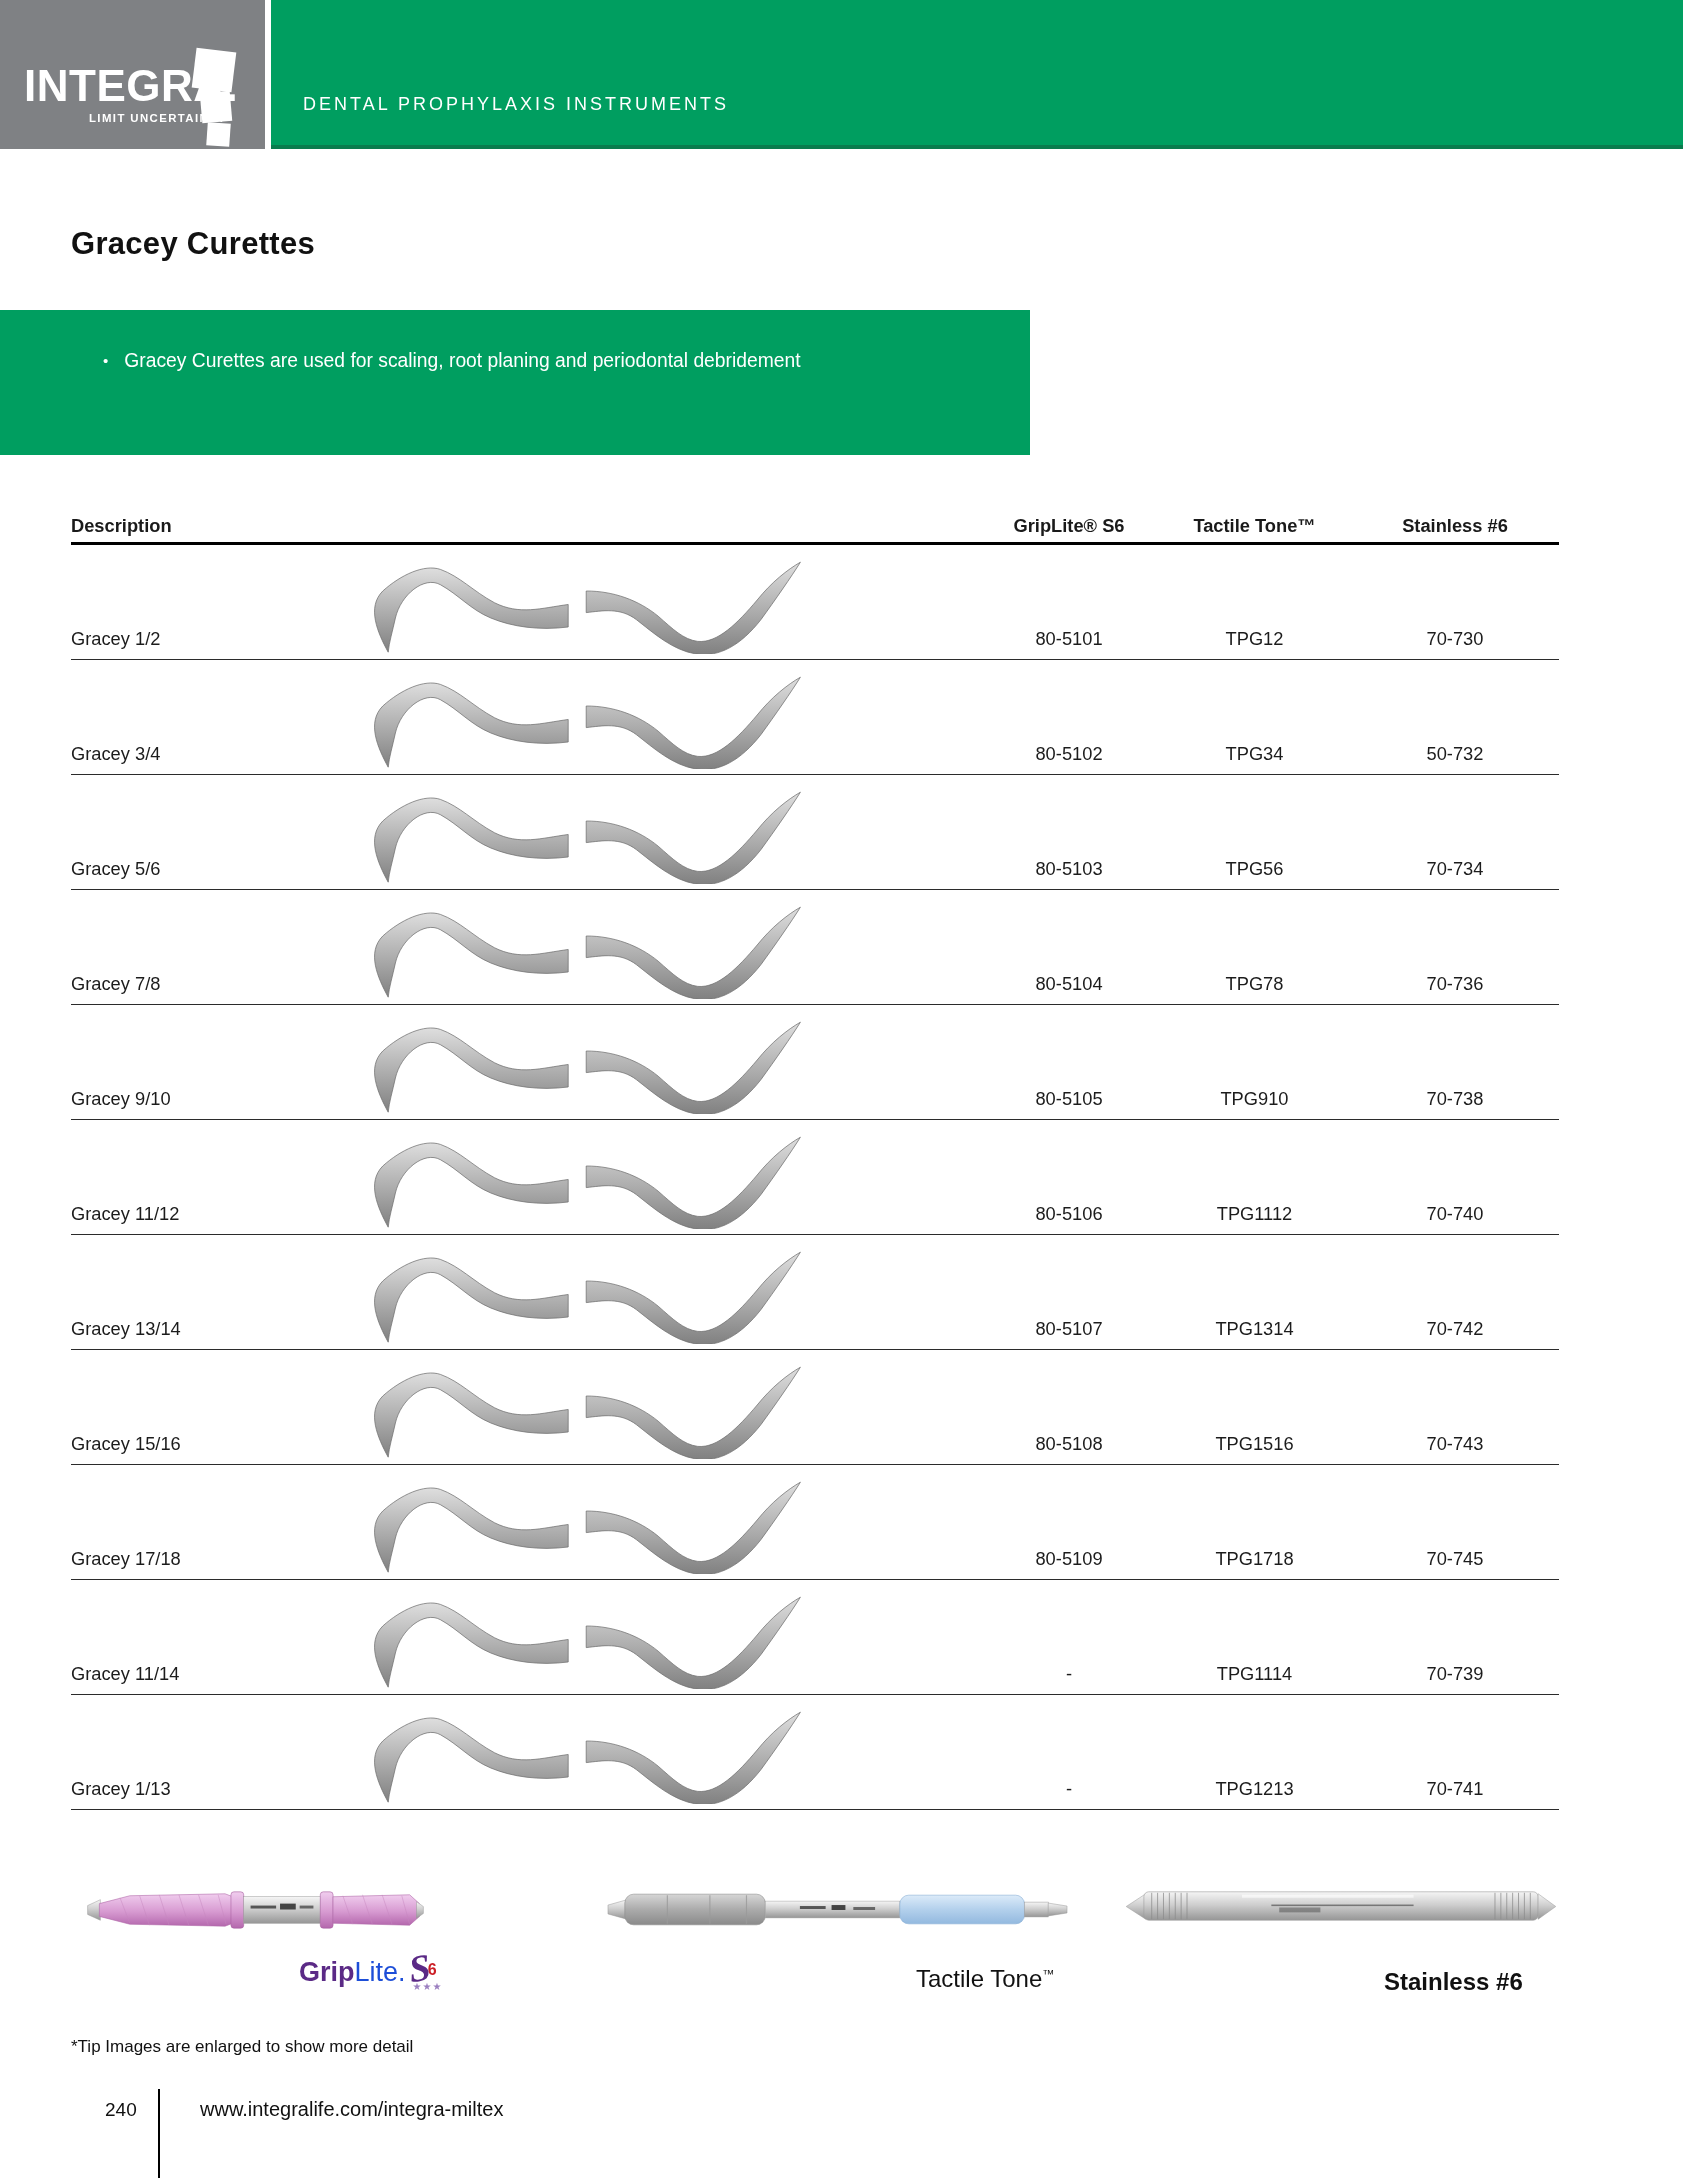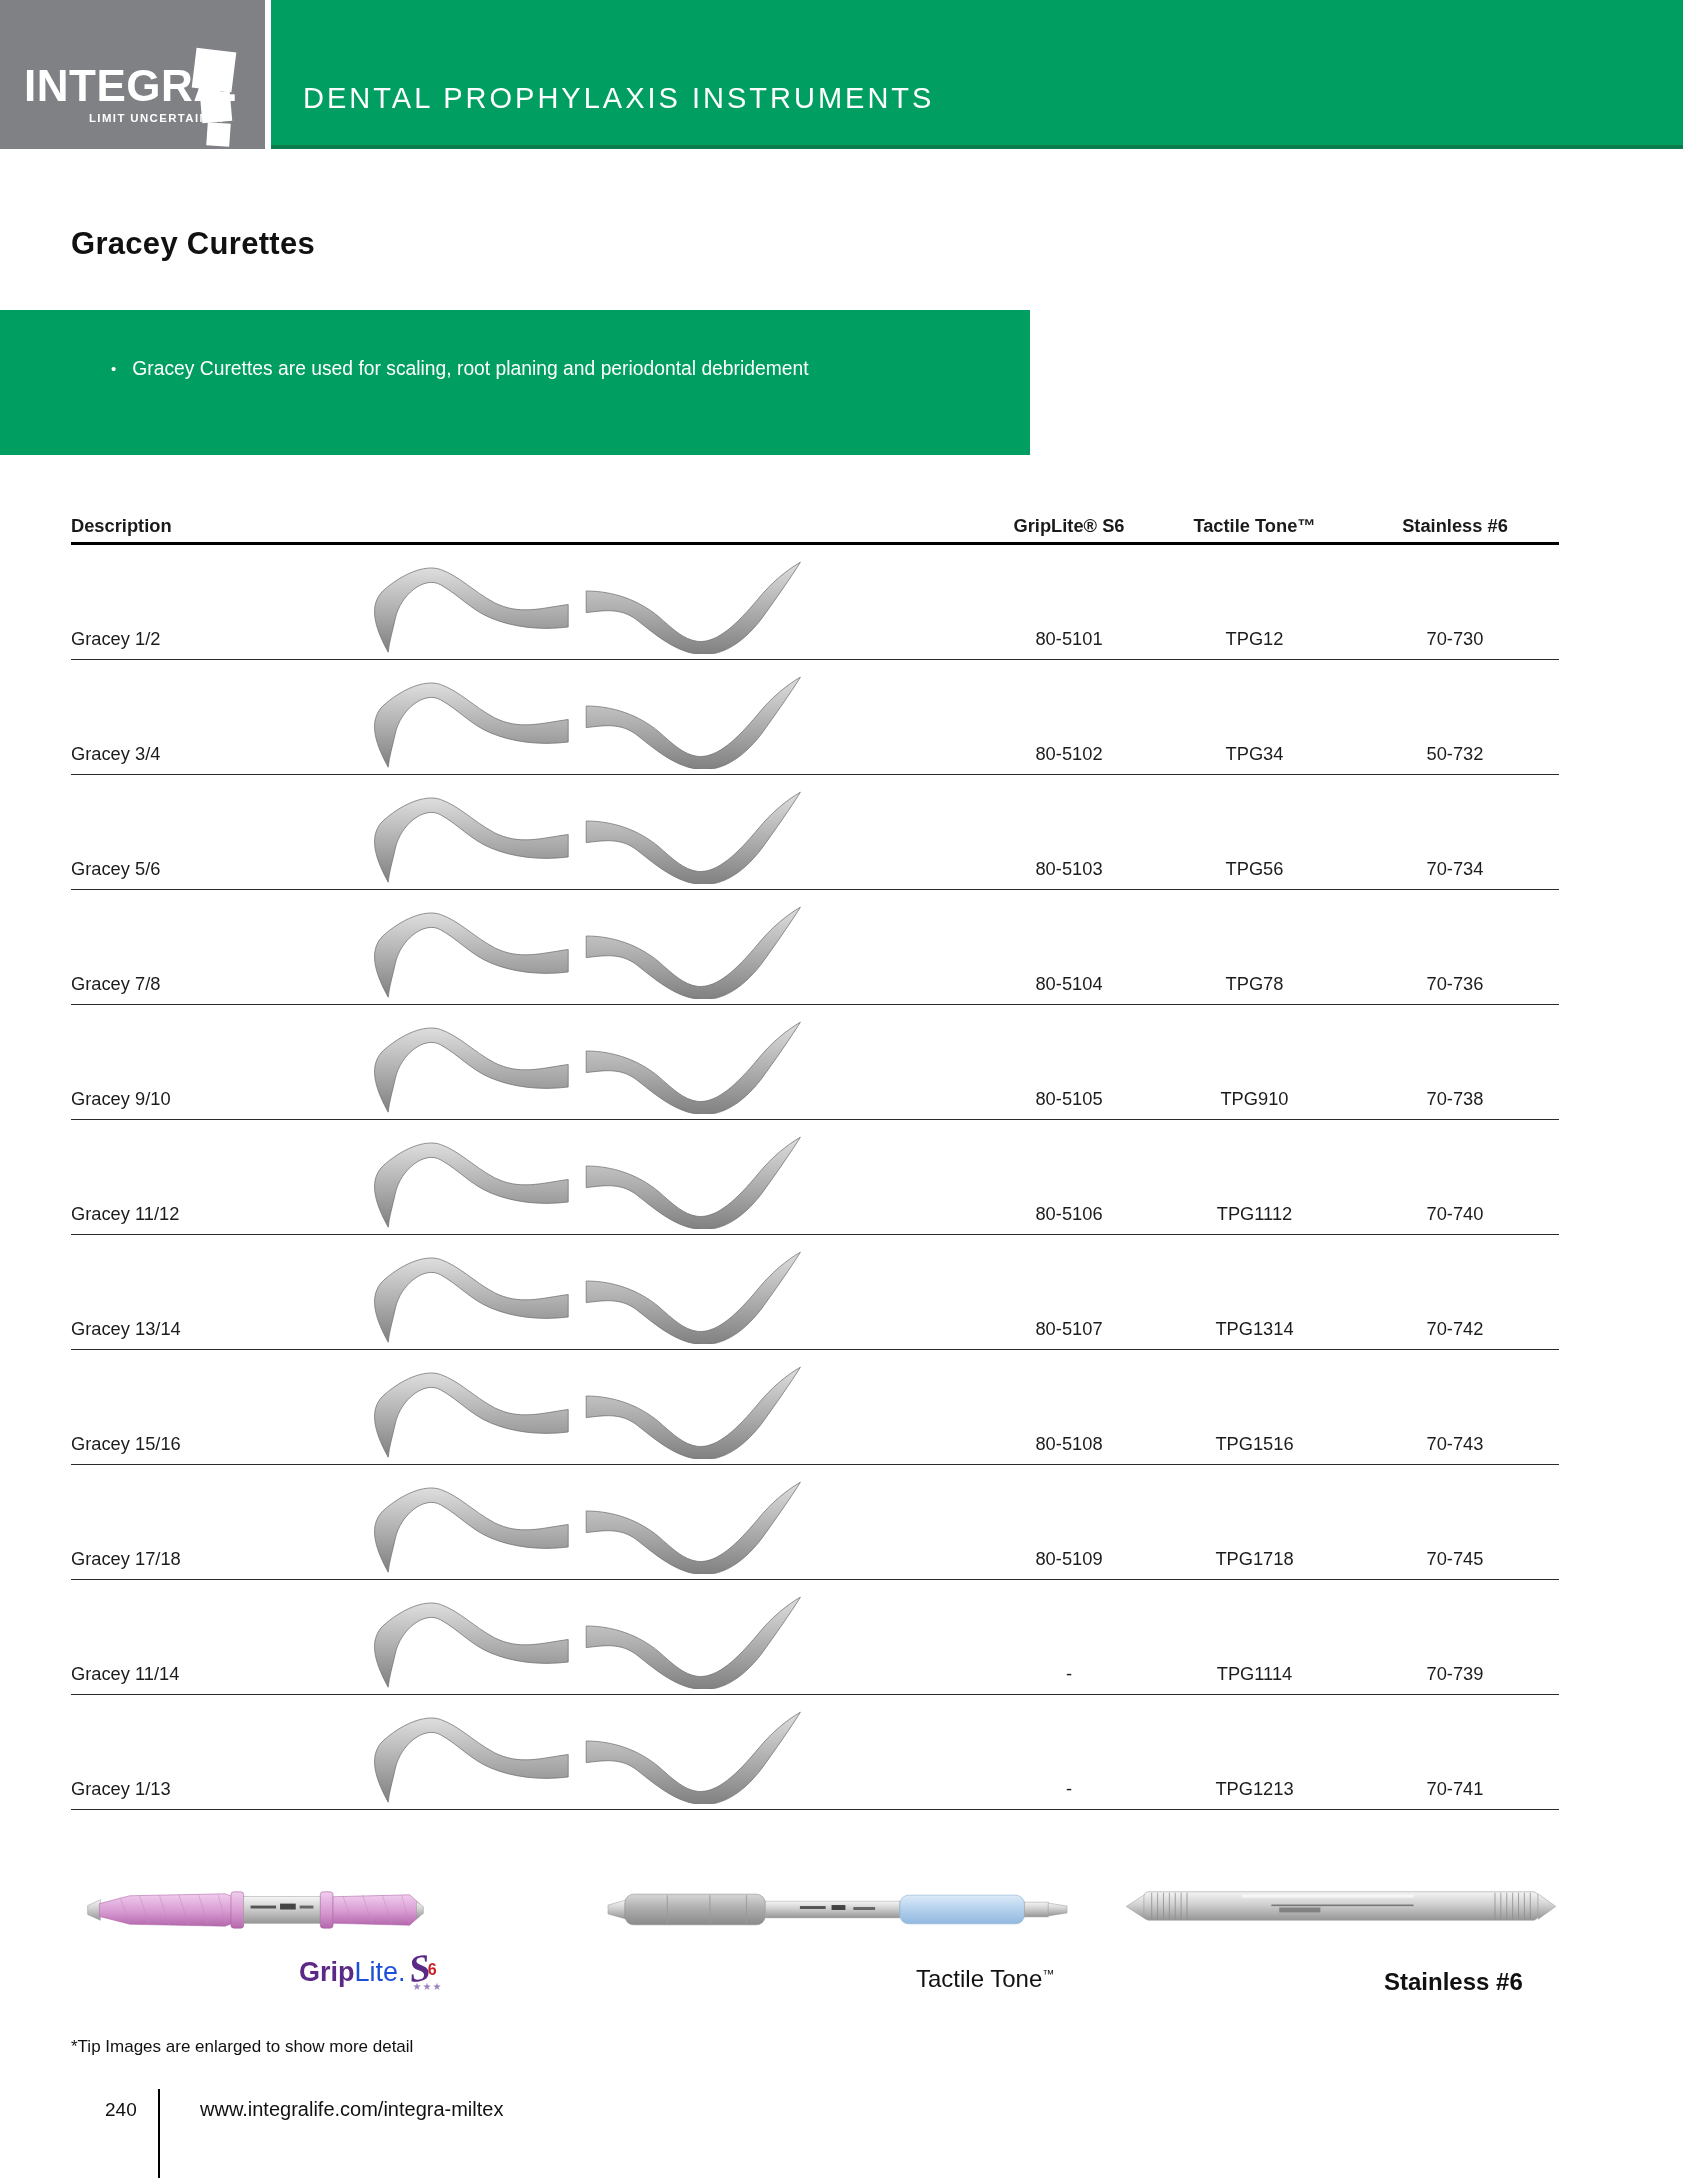--- a/index.html
+++ b/index.html
@@ -8,26 +8,26 @@
 
   
   .logo-box{position:absolute;left:0;top:0;width:265px;height:149px;background:#7f8184;}
   .brand{position:absolute;left:24px;top:61px;color:#fff;font-weight:bold;font-size:44px;letter-spacing:0.5px;}
   .tagline{position:absolute;left:89px;top:112px;color:#fff;font-weight:bold;font-size:11.4px;letter-spacing:1.4px;}
   .sq{position:absolute;background:#fff;}
   .sq1{left:194px;top:50px;width:40px;height:40px;transform:rotate(7deg);}
   .sq2{left:201px;top:92px;width:30px;height:30px;transform:rotate(-5deg);}
   .sq3{left:207px;top:123px;width:23px;height:23px;transform:rotate(4deg);}
   .banner{position:absolute;left:271px;top:0;width:1412px;height:145px;background:#009E60;border-bottom:4px solid #0a7c4e;}
-  .banner-title{position:absolute;left:32px;bottom:30px;color:#fff;font-size:29px;letter-spacing:3px;font-weight:400;}
+  .banner-title{position:absolute;left:32px;bottom:30px;color:#fff;font-size:18px;letter-spacing:3px;font-weight:400;}
 
   
   .page-title{position:absolute;left:71px;top:226px;font-size:31px;font-weight:bold;letter-spacing:0.3px;color:#111;}
   .green-box{position:absolute;left:0;top:310px;width:1030px;height:145px;background:#009E60;}
-  .green-box ul{margin:12px;padding:30px 40px 0 99px;}
+  .green-box ul{margin:4px;padding:30px 40px 0 99px;}
   .green-box li{list-style:none;color:#fff;font-size:19.3px;line-height:1.75;}
   .green-box li::before{content:"•";margin-right:16px;font-size:15px;position:relative;top:-1px;}
 
   
   .ptable{position:absolute;left:71px;top:495px;width:1488px;}
   .thead{display:grid;grid-template-columns:1fr 178px 193px 208px;align-items:end;
          height:42px;border-bottom:3px solid #000;font-weight:bold;font-size:18.3px;padding-bottom:5px;}
   .thead .col{text-align:center;}
   .thead .col.first{text-align:left;}
   .trow{position:relative;display:grid;grid-template-columns:1fr 178px 193px 208px;align-items:end;

